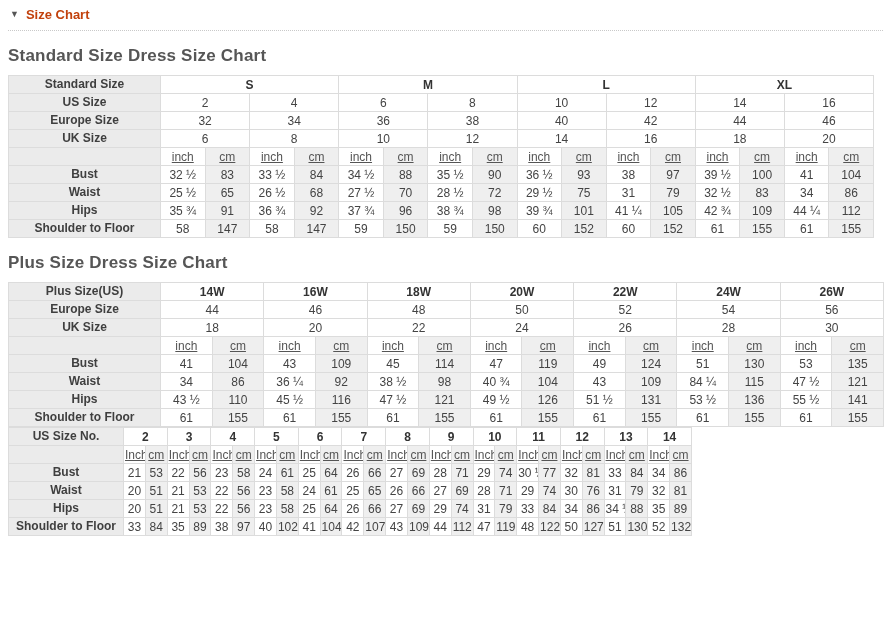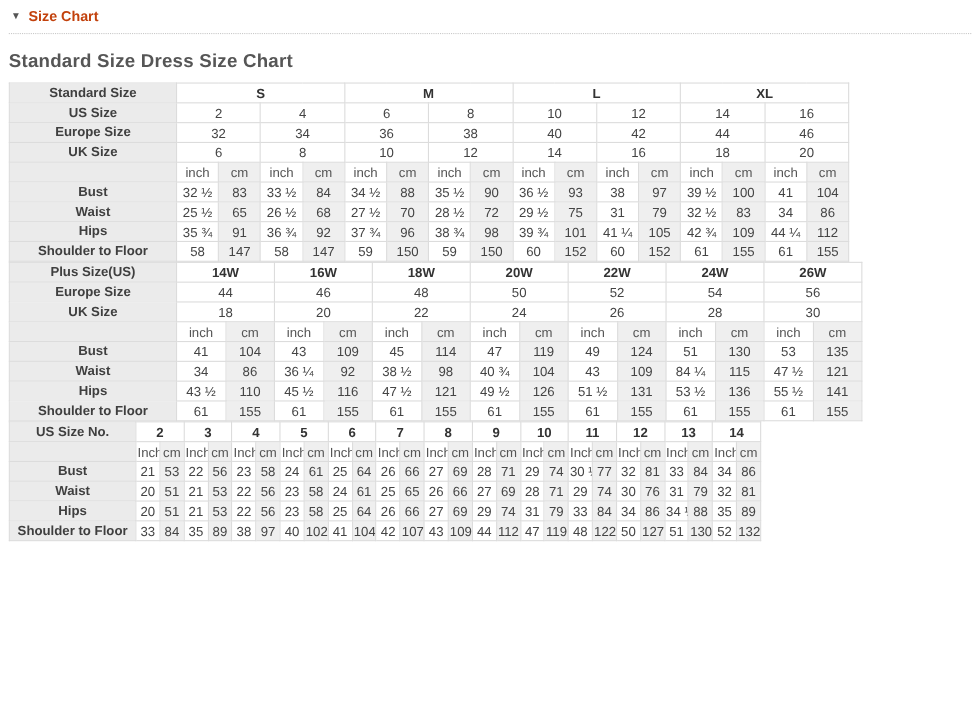--- a/index.html
+++ b/index.html
@@ -38,37 +38,37 @@
     height: 18px; padding: 0 1px;
     white-space: nowrap; overflow: hidden;
   }
   td.label {
     background: #ebebeb; font-weight: bold; color: #3f3f3f;
     white-space: normal; line-height: 1.25; padding: 1px 3px;
   }
   td.head { font-weight: bold; color: #333; background: #fff; }
   td.num  { background: #fff; }
   td.cm   { background: #efefef; }
-  td.unit { color: #555; background: #fff; }
+  td.unit { color: #555; background: #fff; text-decoration: underline; }
   td.unit.cm { background: #efefef; margin-top: 43px; }
 </style>
 </head>
 <body>
 
 <div class="page">
 
   <div class="section-toggle">
     <span class="arrow">▼</span>
     <span class="toggle-label">Size Chart</span>
   </div>
 
   <hr class="dotted">
 
   <h2 class="chart-heading">Standard Size Dress Size Chart</h2>
-  <table class="size-table" style="width: 764px;">
+  <table class="size-table" style="width: 866px;">
       <colgroup>
         <col style="width: 152px;">
         <col>
         <col>
         <col>
         <col>
         <col>
         <col>
         <col>
         <col>
@@ -213,21 +213,22 @@
           <td class="num">60</td>
           <td class="cm">152</td>
           <td class="num">61</td>
           <td class="cm">155</td>
           <td class="num">61</td>
           <td class="cm">155</td>
         </tr>
       </tbody>
     </table>
 
-  <table class="size-table" style="width: 776px;">
+  <h2 class="chart-heading">Plus Size Dress Size Chart</h2>
+  <table class="size-table" style="width: 876px;">
       <colgroup>
         <col style="width: 152px;">
         <col>
         <col>
         <col>
         <col>
         <col>
         <col>
         <col>
         <col>

